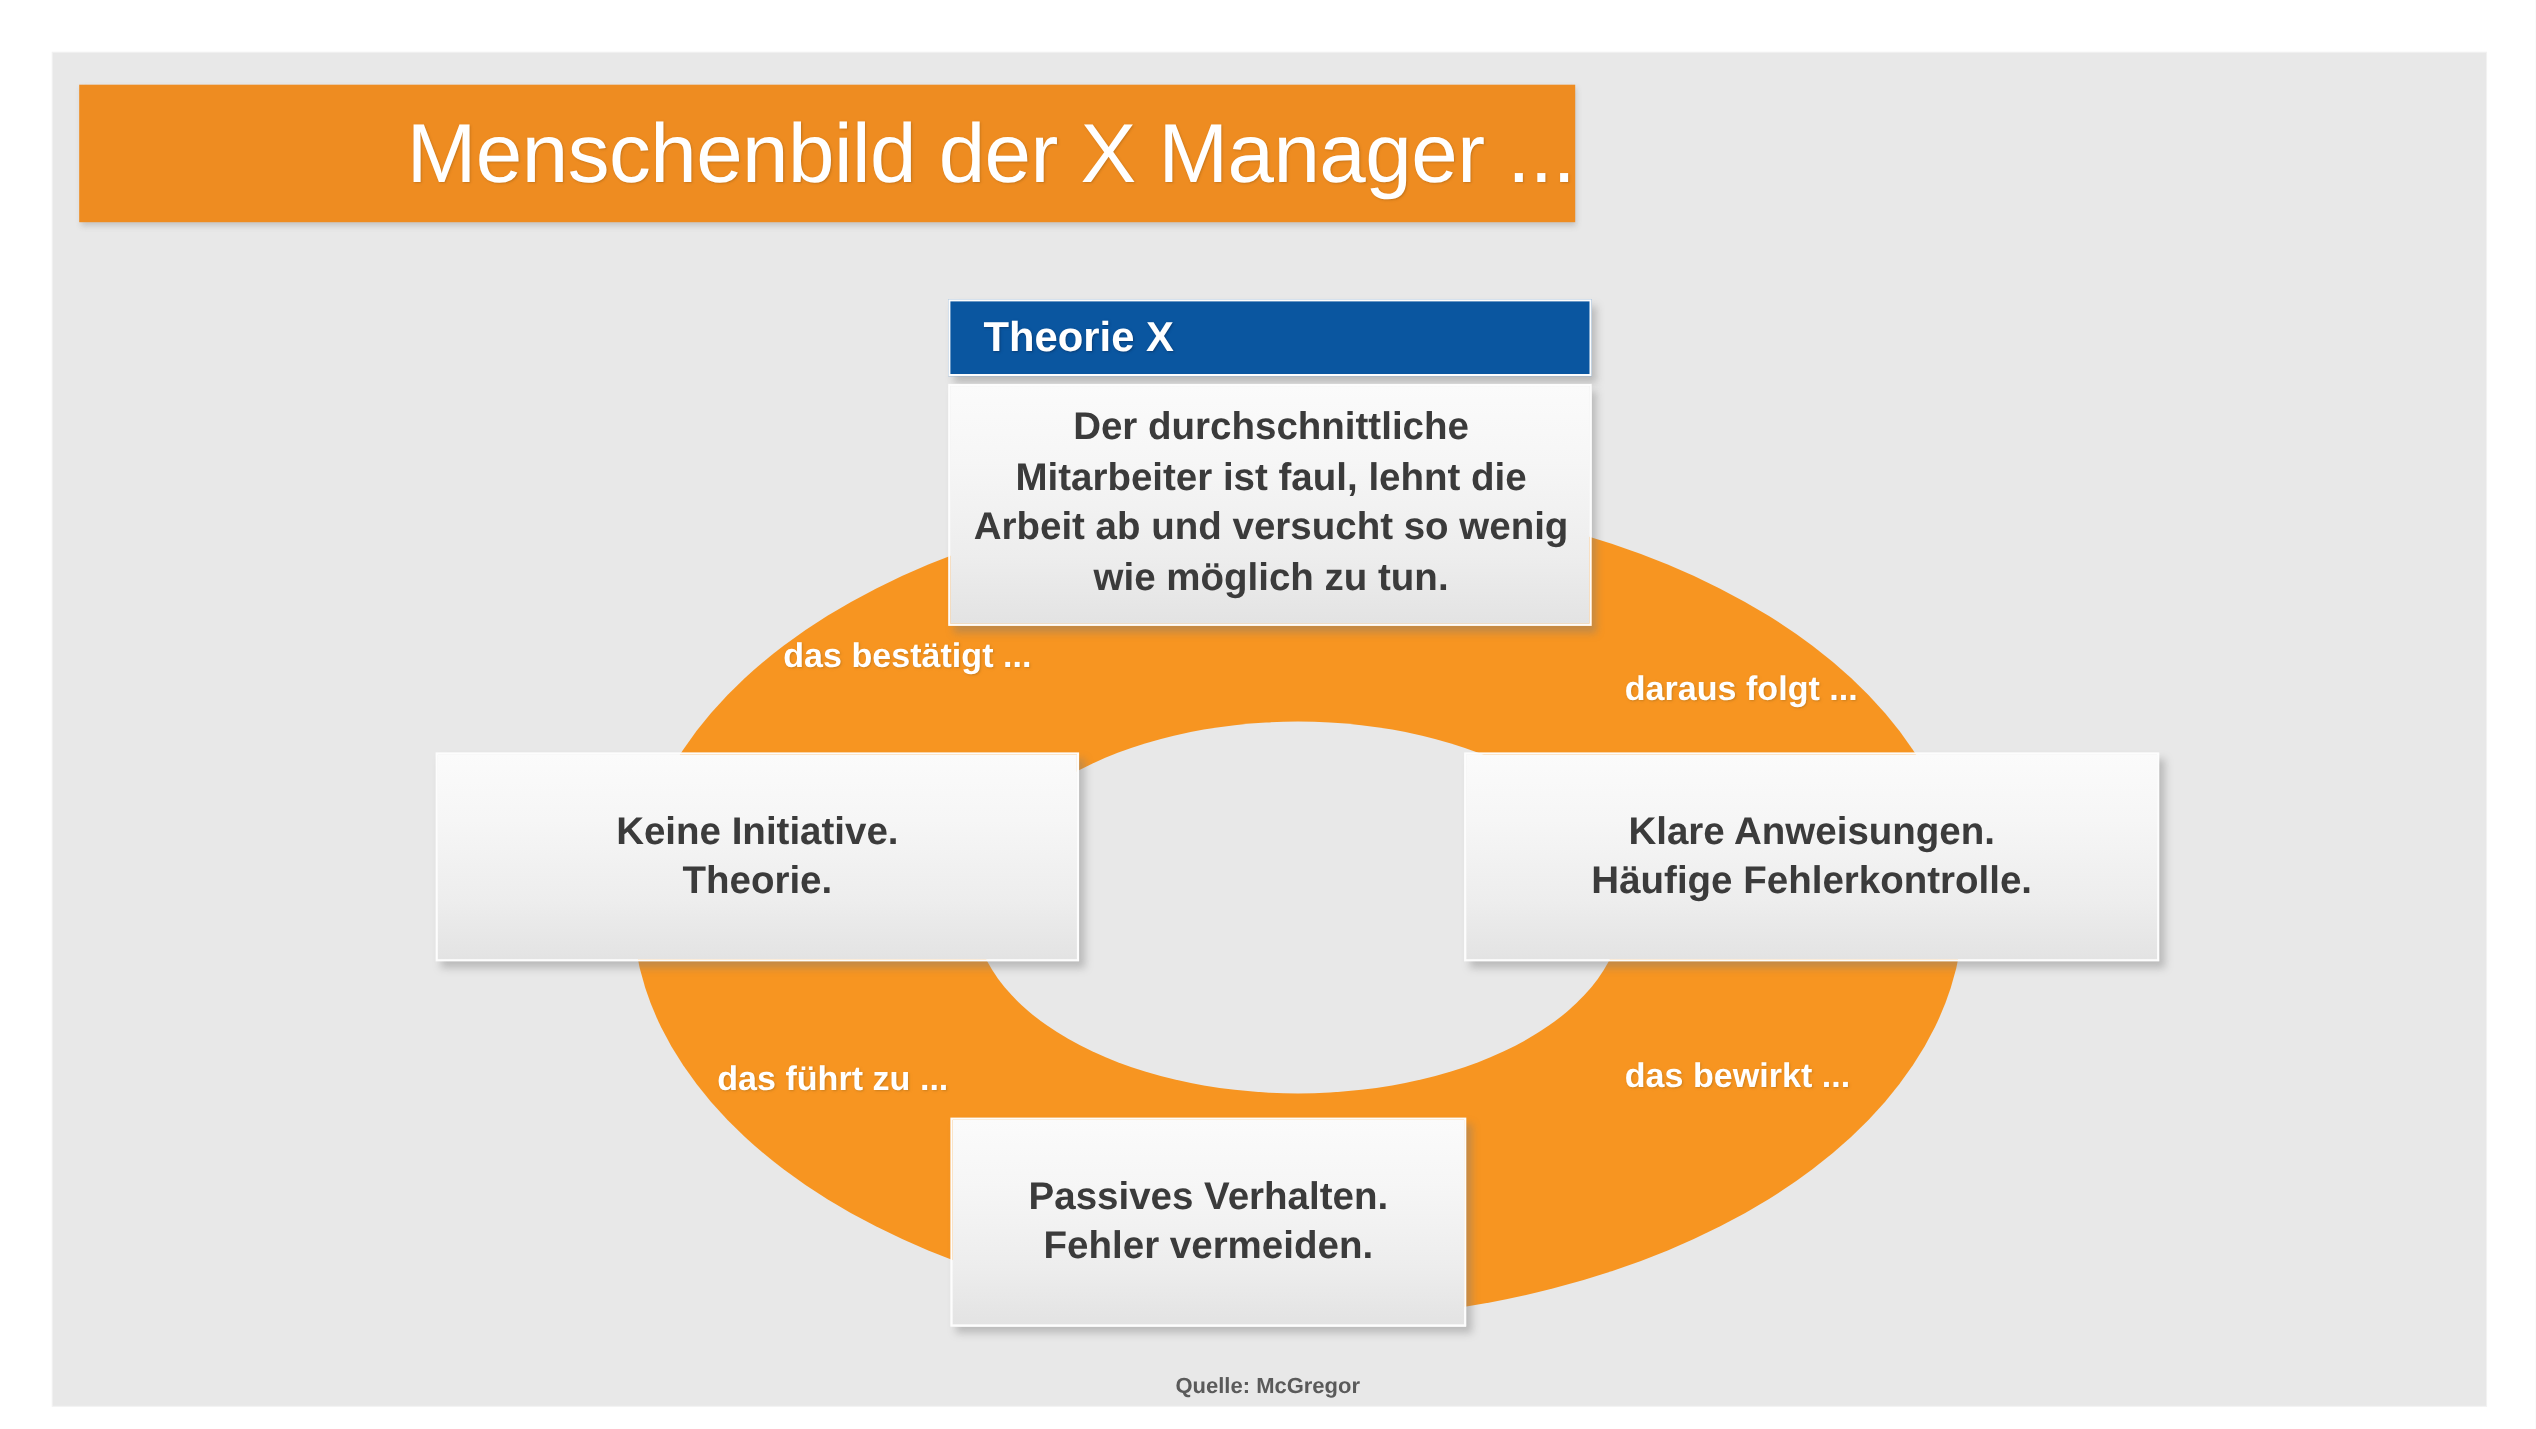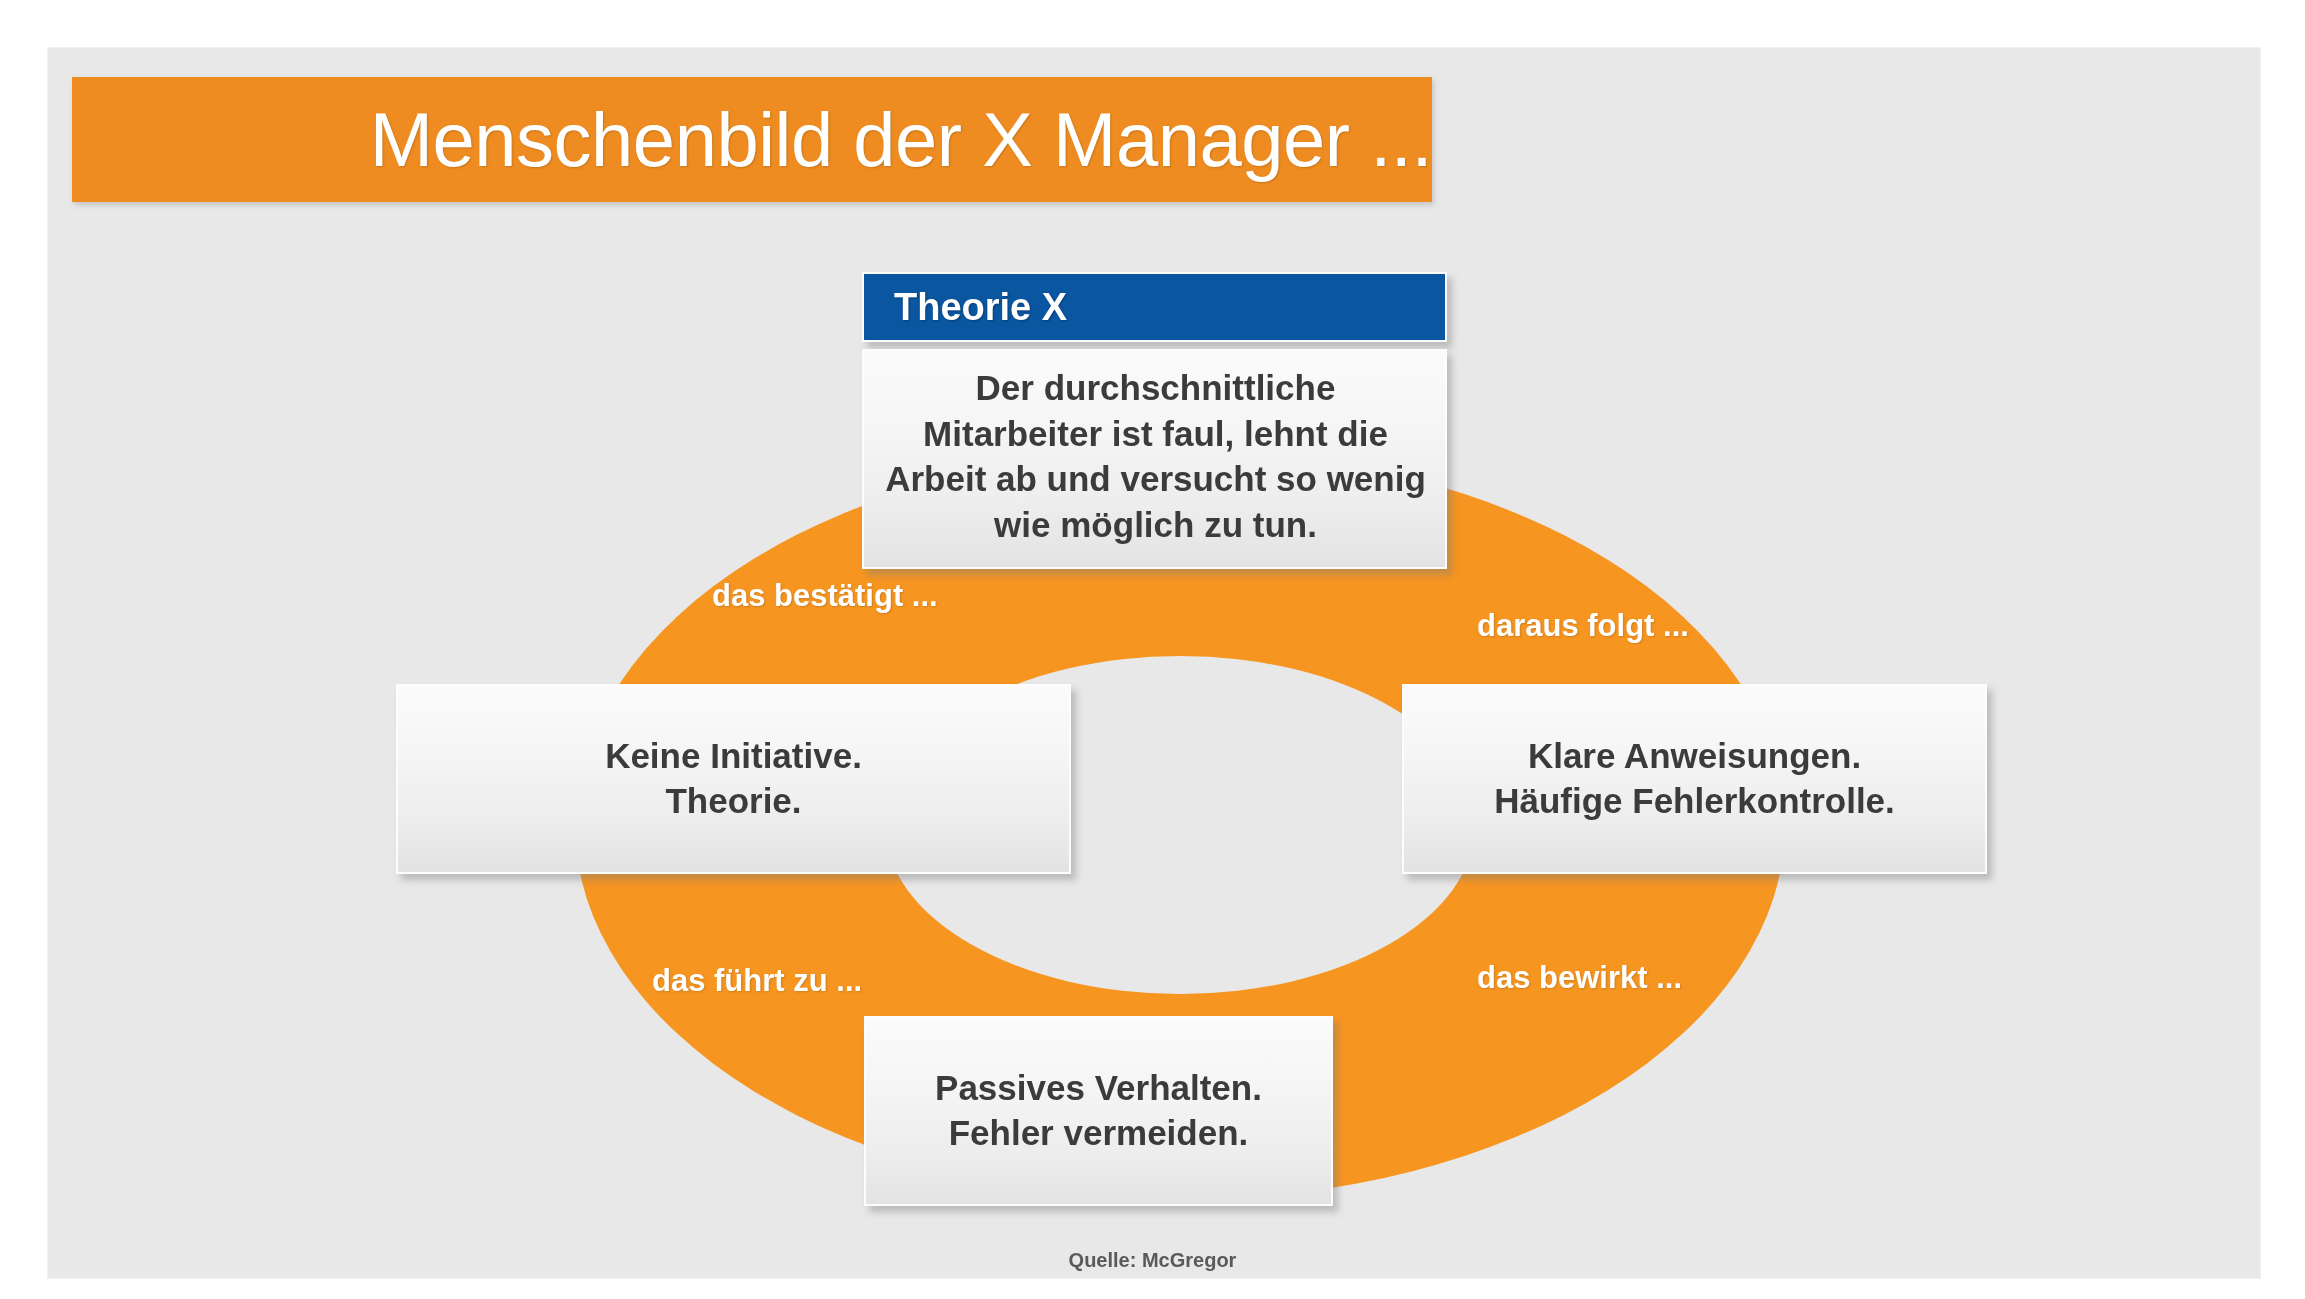--- a/index.html
+++ b/index.html
@@ -168,28 +168,28 @@
     font-size: 35px;
     font-weight: 700;
     line-height: 1.30;
     text-align: center;
   }
 
   
   .card-left {
     left: 396px;
     top: 684px;
-    width: 675px;
+    width: 585px;
     height: 190px;
   }
 
   .card-right {
-    left: 1402px;
+    left: 1331px;
     top: 684px;
-    width: 585px;
+    width: 632px;
     height: 190px;
   }
 
   .card-bottom {
     left: 864px;
     top: 1016px;
     width: 469px;
     height: 190px;
   }
 

